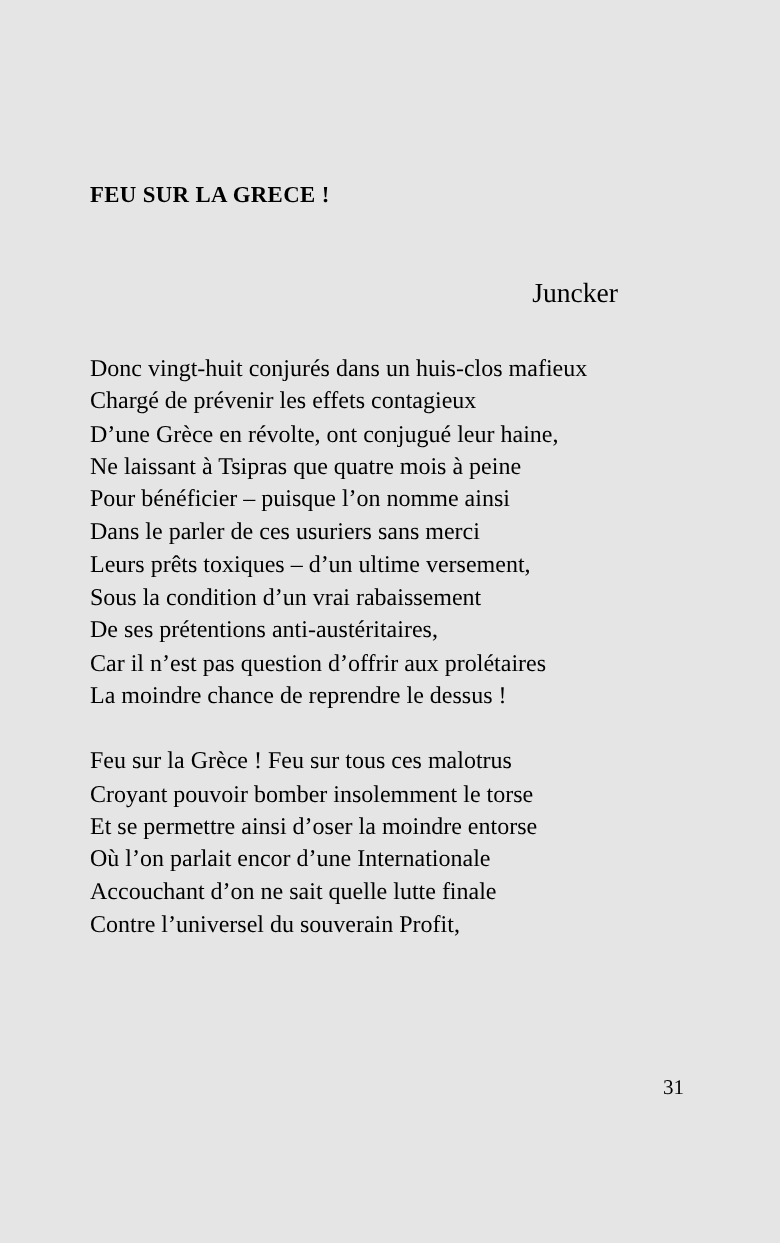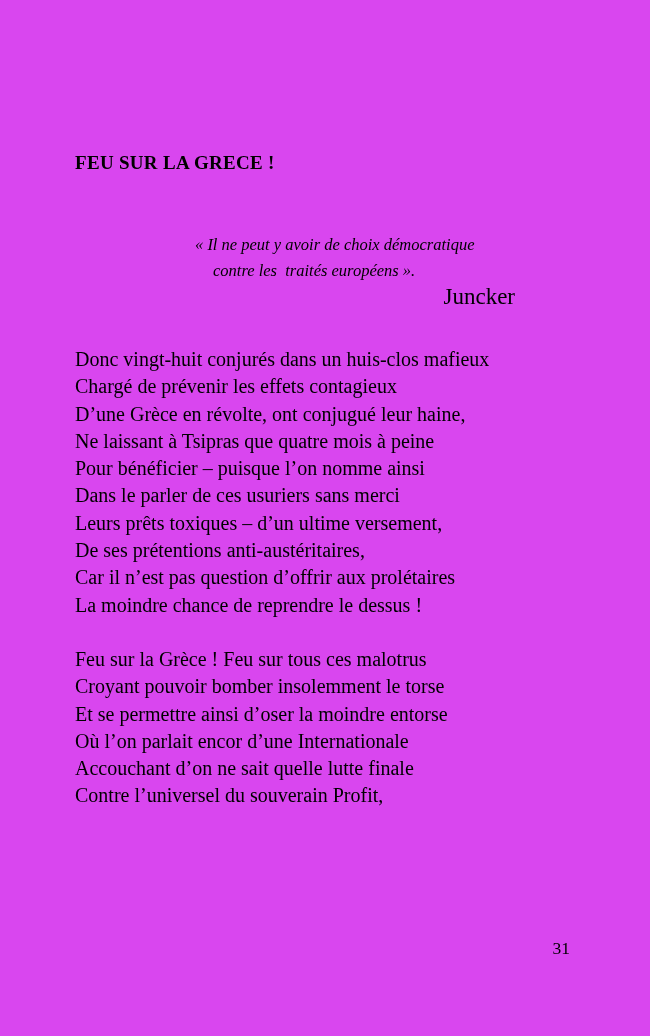--- a/index.html
+++ b/index.html
@@ -14,21 +14,21 @@
     color: #000000;
     position: relative;
     overflow: hidden;
   }
   .page {
     position: relative;
     width: 650px;
     height: 1036px;
     box-sizing: border-box;
     padding: 152px 78px 0 75px;
-    background: #d946ef;
+    background: #e5e5e5;
   }
   .poem-title {
     font-size: 19px;
     font-weight: bold;
     letter-spacing: 0.3px;
     margin: 0 0 58px 0;
   }
   .epigraph {
     margin-left: 120px;
     width: 320px;
@@ -56,47 +56,44 @@
     margin-top: 36px;
   }
   .stanza-2 {
     margin-top: 27px;
   }
   .line {
     white-space: pre-wrap;
   }
   .page-number {
     position: absolute;
-    top: 938px;
+    top: 896px;
     right: 80px;
     font-size: 17.5px;
     margin-left: 16px;
   }
 </style>
 </head>
 <body>
 
 <div class="page">
 
   <h1 class="poem-title">FEU SUR LA GRECE !</h1>
 
-  <div class="epigraph">
-    <div class="line epi-line-1">« Il ne peut y avoir de choix démocratique</div>
-    <div class="line epi-line-2">contre les  traités européens ».</div>
-  </div>
   <div class="epigraph-attribution">Juncker</div>
 
   <div class="stanza stanza-1">
       <div class="line">Donc vingt-huit conjurés dans un huis-clos mafieux</div>
       <div class="line">Chargé de prévenir les effets contagieux</div>
       <div class="line">D’une Grèce en révolte, ont conjugué leur haine,</div>
       <div class="line">Ne laissant à Tsipras que quatre mois à peine</div>
       <div class="line">Pour bénéficier – puisque l’on nomme ainsi</div>
       <div class="line">Dans le parler de ces usuriers sans merci</div>
       <div class="line">Leurs prêts toxiques – d’un ultime versement,</div>
+      <div class="line">Sous la condition d’un vrai rabaissement</div>
       <div class="line">De ses prétentions anti-austéritaires,</div>
       <div class="line">Car il n’est pas question d’offrir aux prolétaires</div>
       <div class="line">La moindre chance de reprendre le dessus !</div>
     </div>
 
   <div class="stanza stanza-2">
       <div class="line">Feu sur la Grèce ! Feu sur tous ces malotrus</div>
       <div class="line">Croyant pouvoir bomber insolemment le torse</div>
       <div class="line">Et se permettre ainsi d’oser la moindre entorse</div>
       <div class="line">Où l’on parlait encor d’une Internationale</div>

